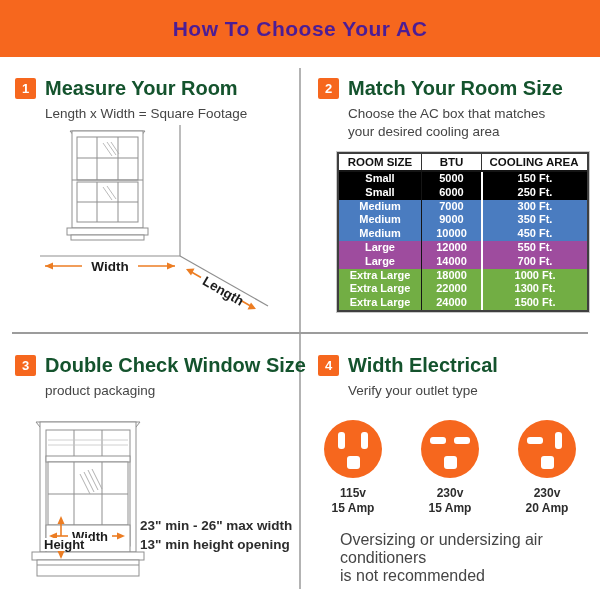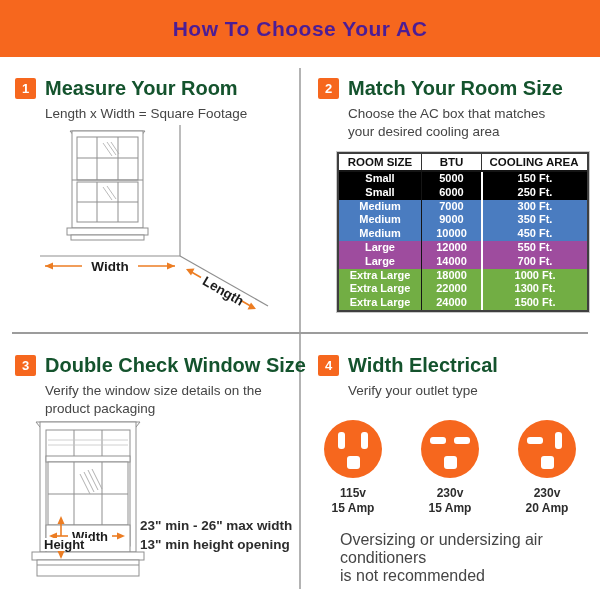--- a/index.html
+++ b/index.html
@@ -196,21 +196,20 @@
           <div class="cell">1500 Ft.</div>
         </div>
       </div>
   </div>
 
   <div class="sec-head" style="left:15px;top:353px;">
     <div class="badge">3</div>
     <div class="sec-title">Double Check Window Size</div>
   </div>
   <div class="subtitle" style="left:45px;top:382px;">
-    <div>Verify the window size details on the</div>
     <div>product packaging</div>
   </div>
 
   <svg width="125" height="178" viewBox="0 0 125 178" style="position:absolute;left:28px;top:412px;">
     <g stroke="#8f8f8f" stroke-width="1" fill="#fff">
       <path d="M8 10 L112 10 L104 20 L16 20 Z"></path>
       <rect x="12" y="10" width="96" height="130"></rect>
       <rect x="18" y="18" width="84" height="116"></rect>
 
       <line x1="46" y1="18" x2="46" y2="44"></line>

